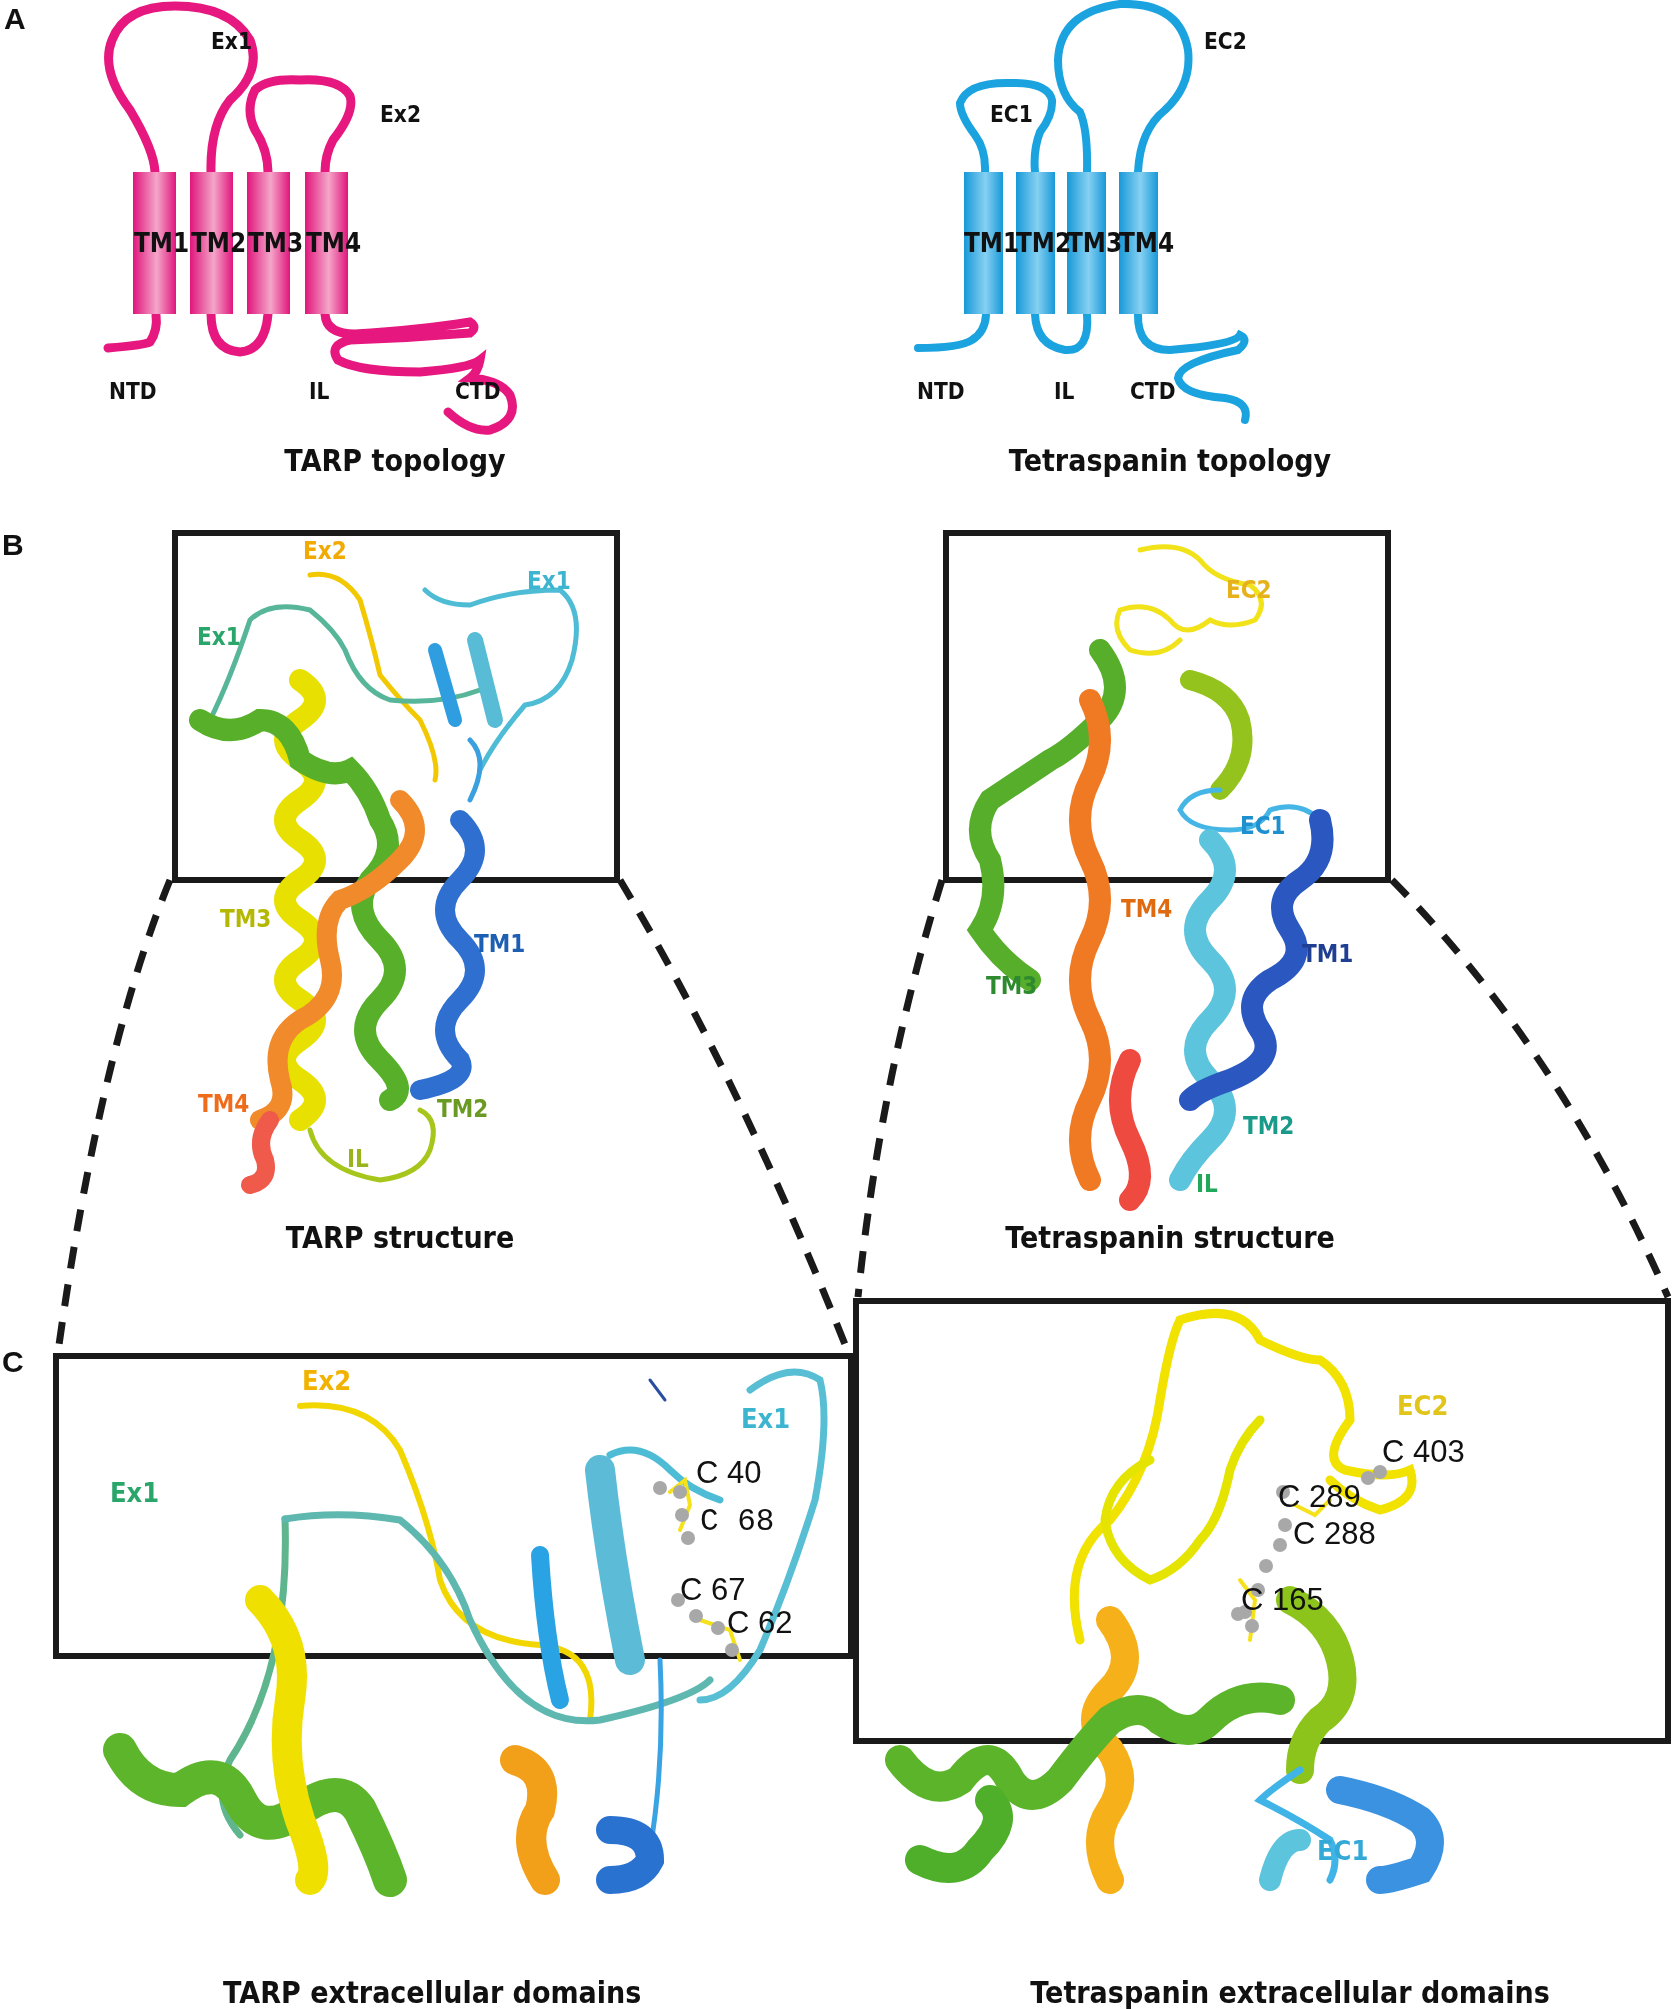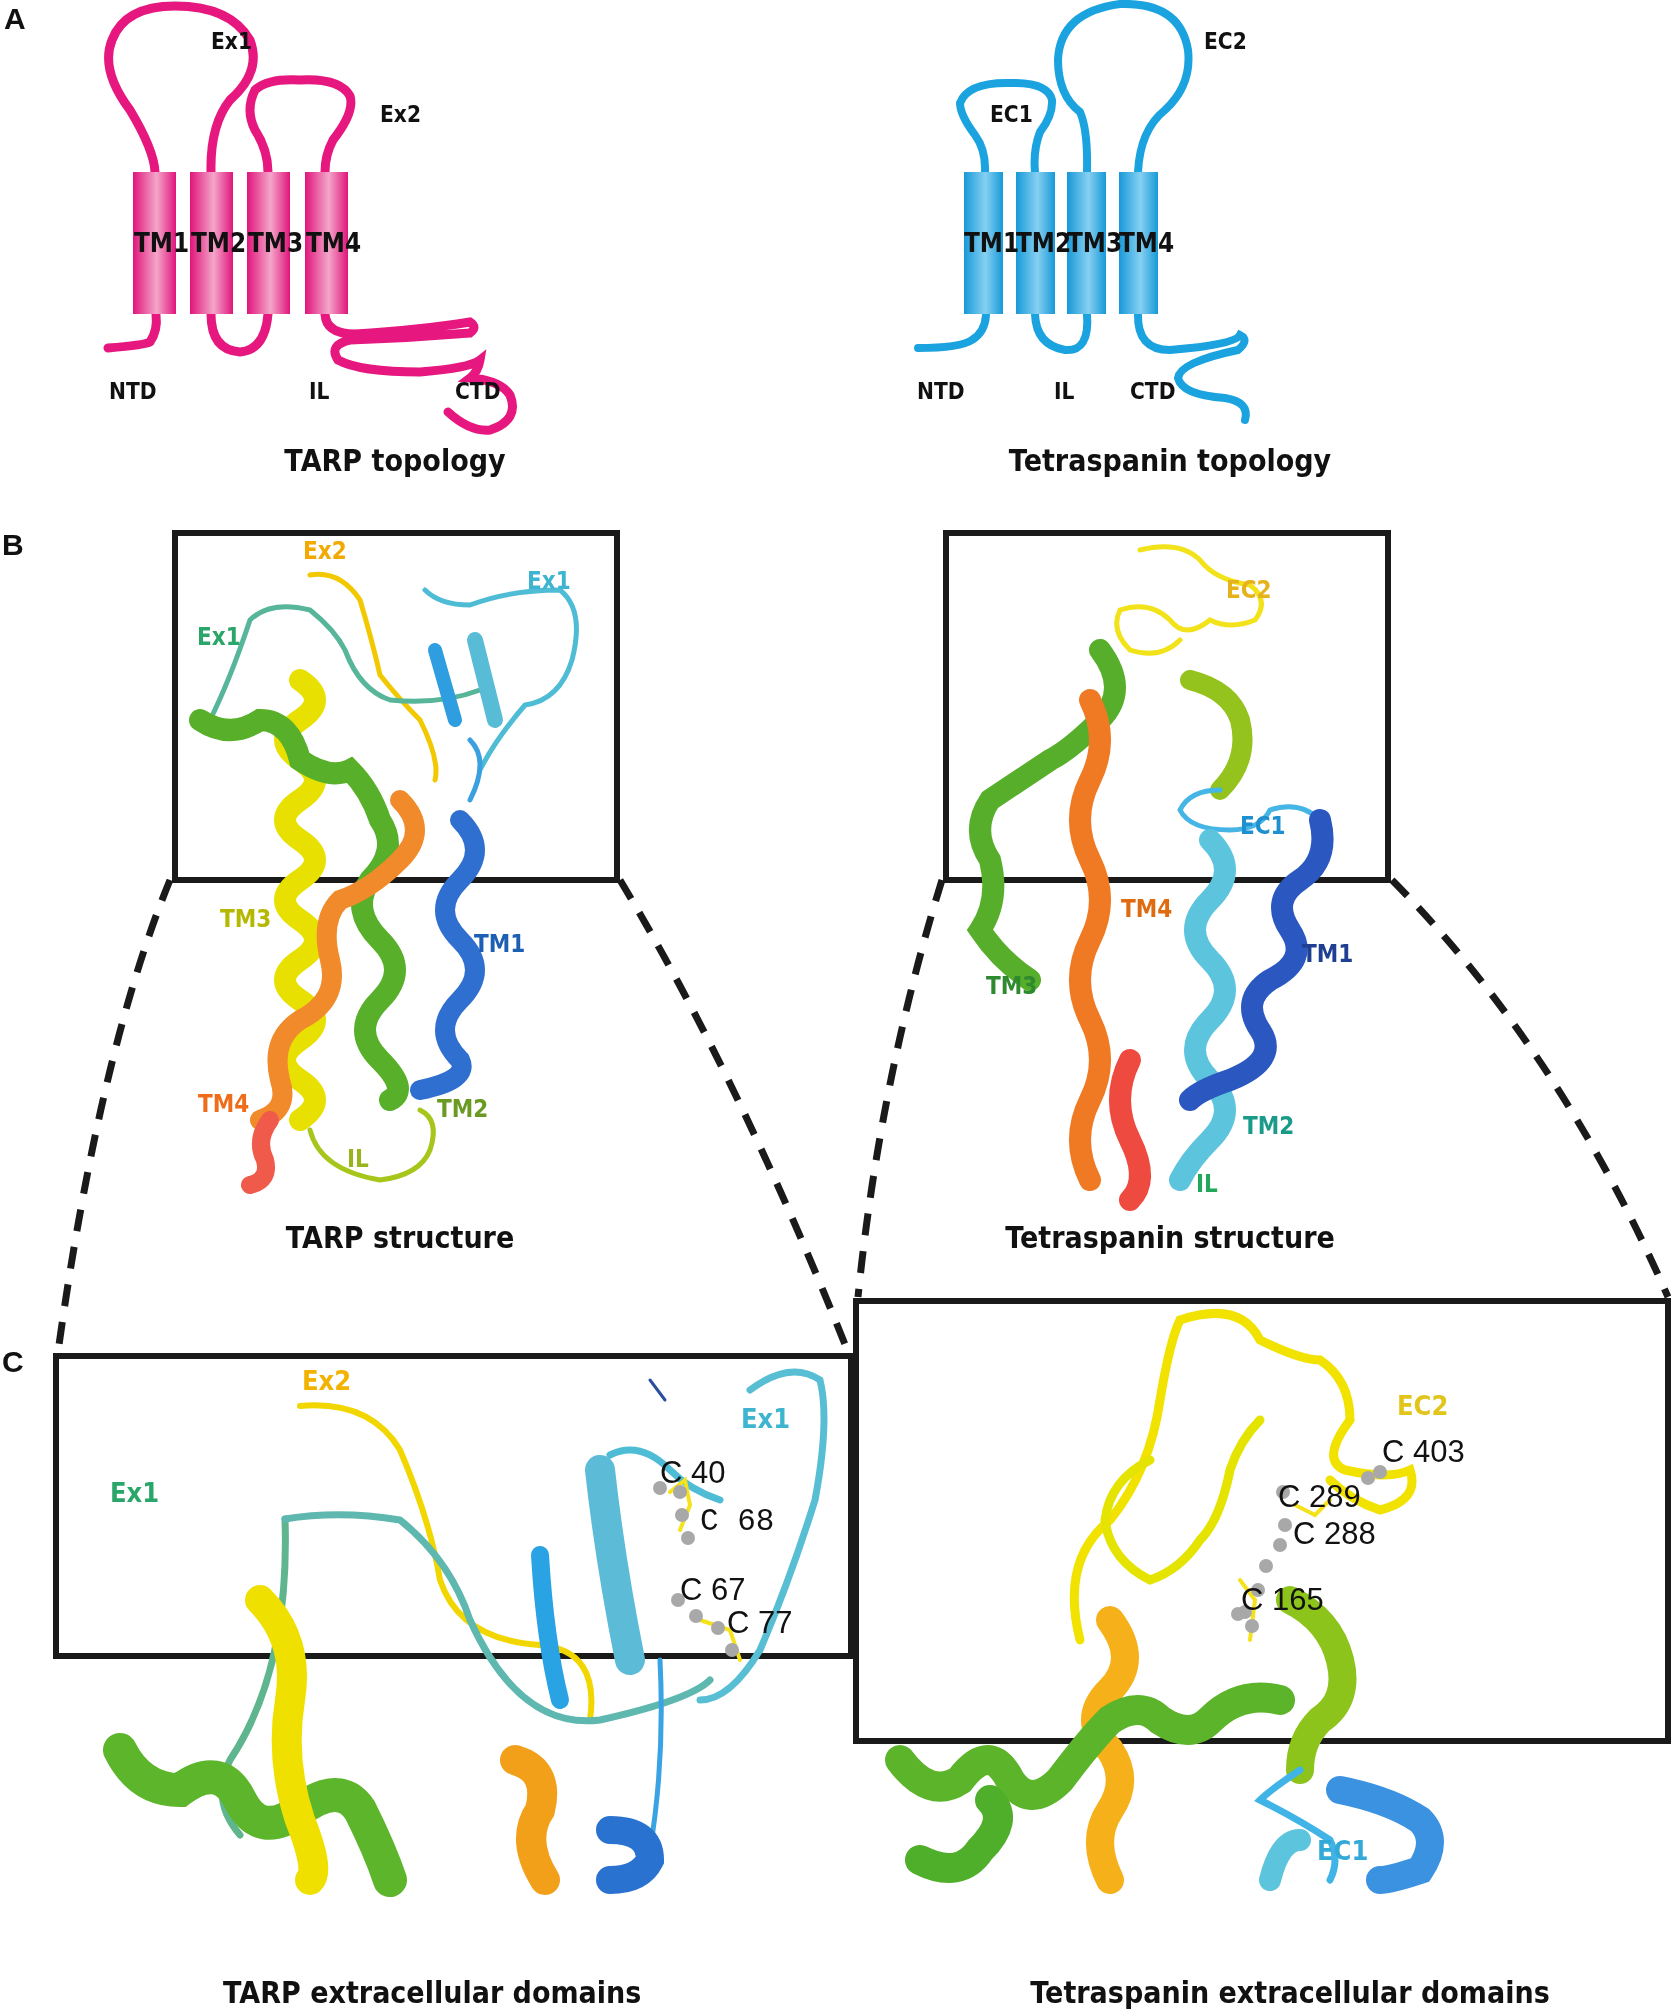--- a/index.html
+++ b/index.html
@@ -214,24 +214,24 @@
 <div class="abs struct-label" style="left:986px; top:972px; color:#2e8a2e;">TM3</div>
 <div class="abs struct-label" style="left:1243px; top:1112px; color:#1a9b8a;">TM2</div>
 <div class="abs struct-label" style="left:1196px; top:1170px; color:#22a85a;">IL</div>
 <div class="abs caption" style="left:970px; top:1220px; width:400px;">Tetraspanin structure</div>
 
 <div class="abs panel-letter" style="left:2px; top:1345px;">C</div>
 
 <div class="abs struct-label" style="left:302px; top:1365px; font-size:27px; color:#f2b200;">Ex2</div>
 <div class="abs struct-label" style="left:110px; top:1477px; font-size:27px; color:#2aa66a;">Ex1</div>
 <div class="abs struct-label" style="left:741px; top:1403px; font-size:27px; color:#3db5d0;">Ex1</div>
-<div class="abs cys-label" style="left:660px; top:1455px;">C 40</div>
+<div class="abs cys-label" style="left:696px; top:1455px;">C 40</div>
 <div class="abs cys-label" style="left:700px; top:1504px;font-family:Liberation Mono, monospace;">C 68</div>
 <div class="abs cys-label" style="left:680px; top:1572px;">C 67</div>
-<div class="abs cys-label" style="left:727px; top:1605px;">C 77</div>
+<div class="abs cys-label" style="left:727px; top:1605px;">C 62</div>
 <div class="abs caption" style="left:200px; top:1975px; width:460px;">TARP extracellular domains</div>
 
 <div class="abs struct-label" style="left:1397px; top:1390px; font-size:27px; color:#e2c51a;">EC2</div>
 <div class="abs struct-label" style="left:1317px; top:1835px; font-size:27px; color:#33a9d8;">EC1</div>
 <div class="abs cys-label" style="left:1382px; top:1434px;">C 403</div>
 <div class="abs cys-label" style="left:1278px; top:1479px;text-align:right;">C 289</div>
 <div class="abs cys-label" style="left:1293px; top:1516px;">C 288</div>
 <div class="abs cys-label" style="left:1241px; top:1582px;">C 165</div>
 <div class="abs caption" style="left:990px; top:1975px; width:600px;">Tetraspanin extracellular domains</div>
 

